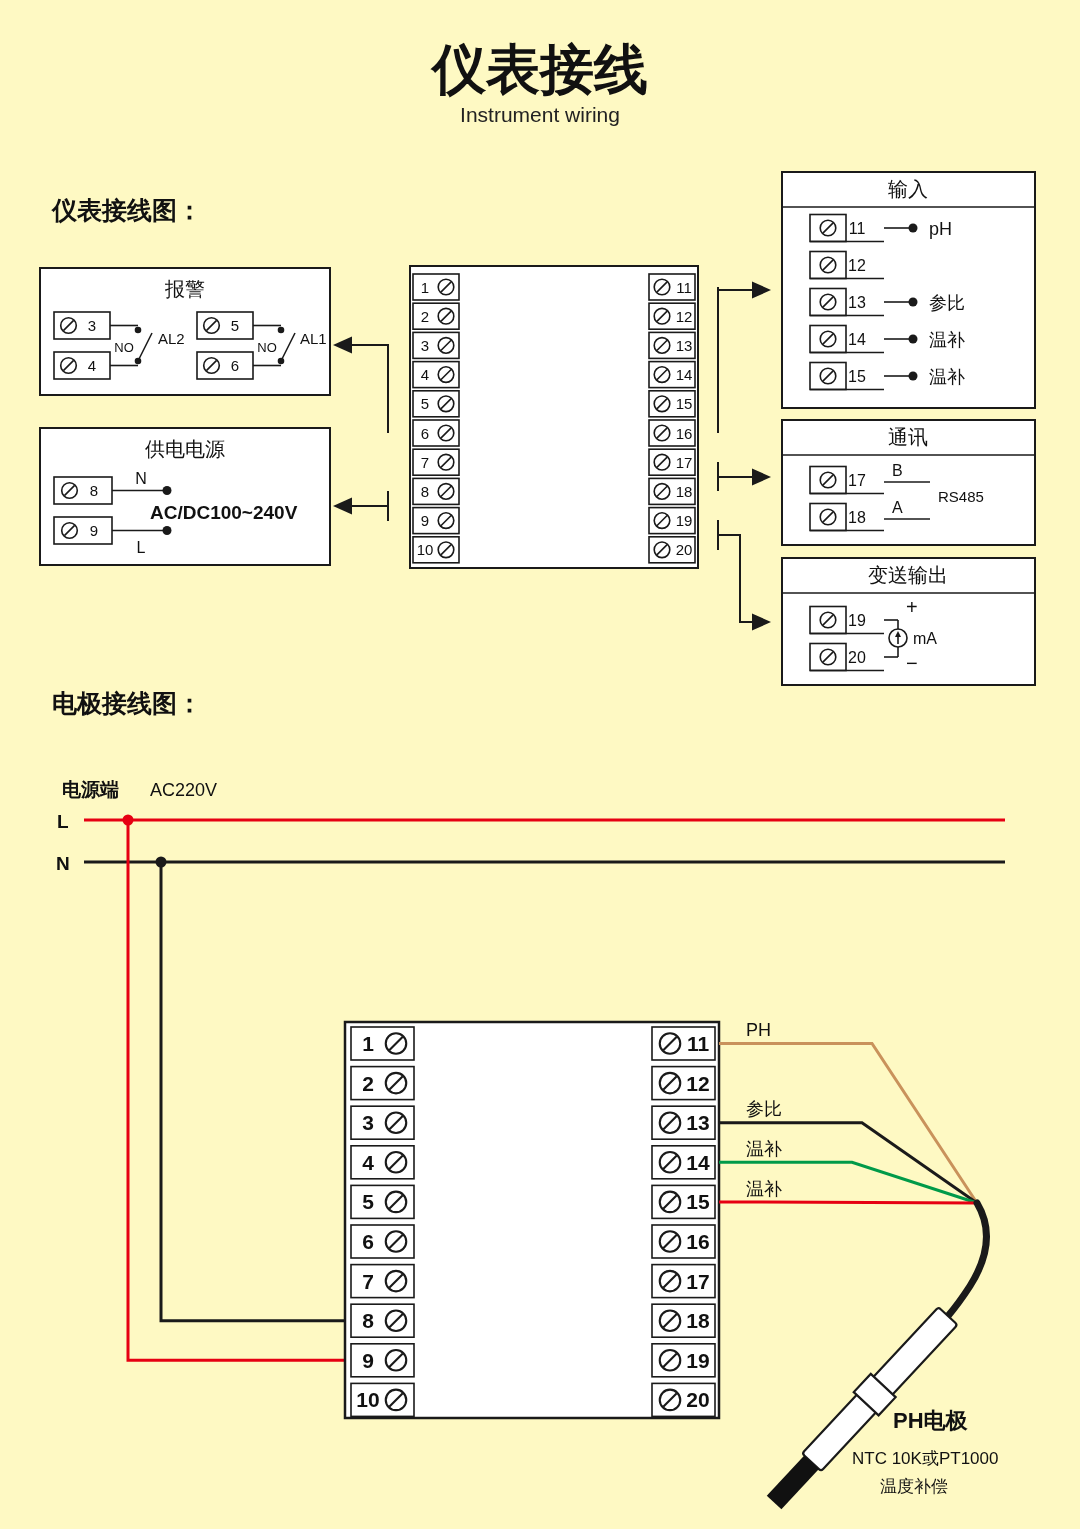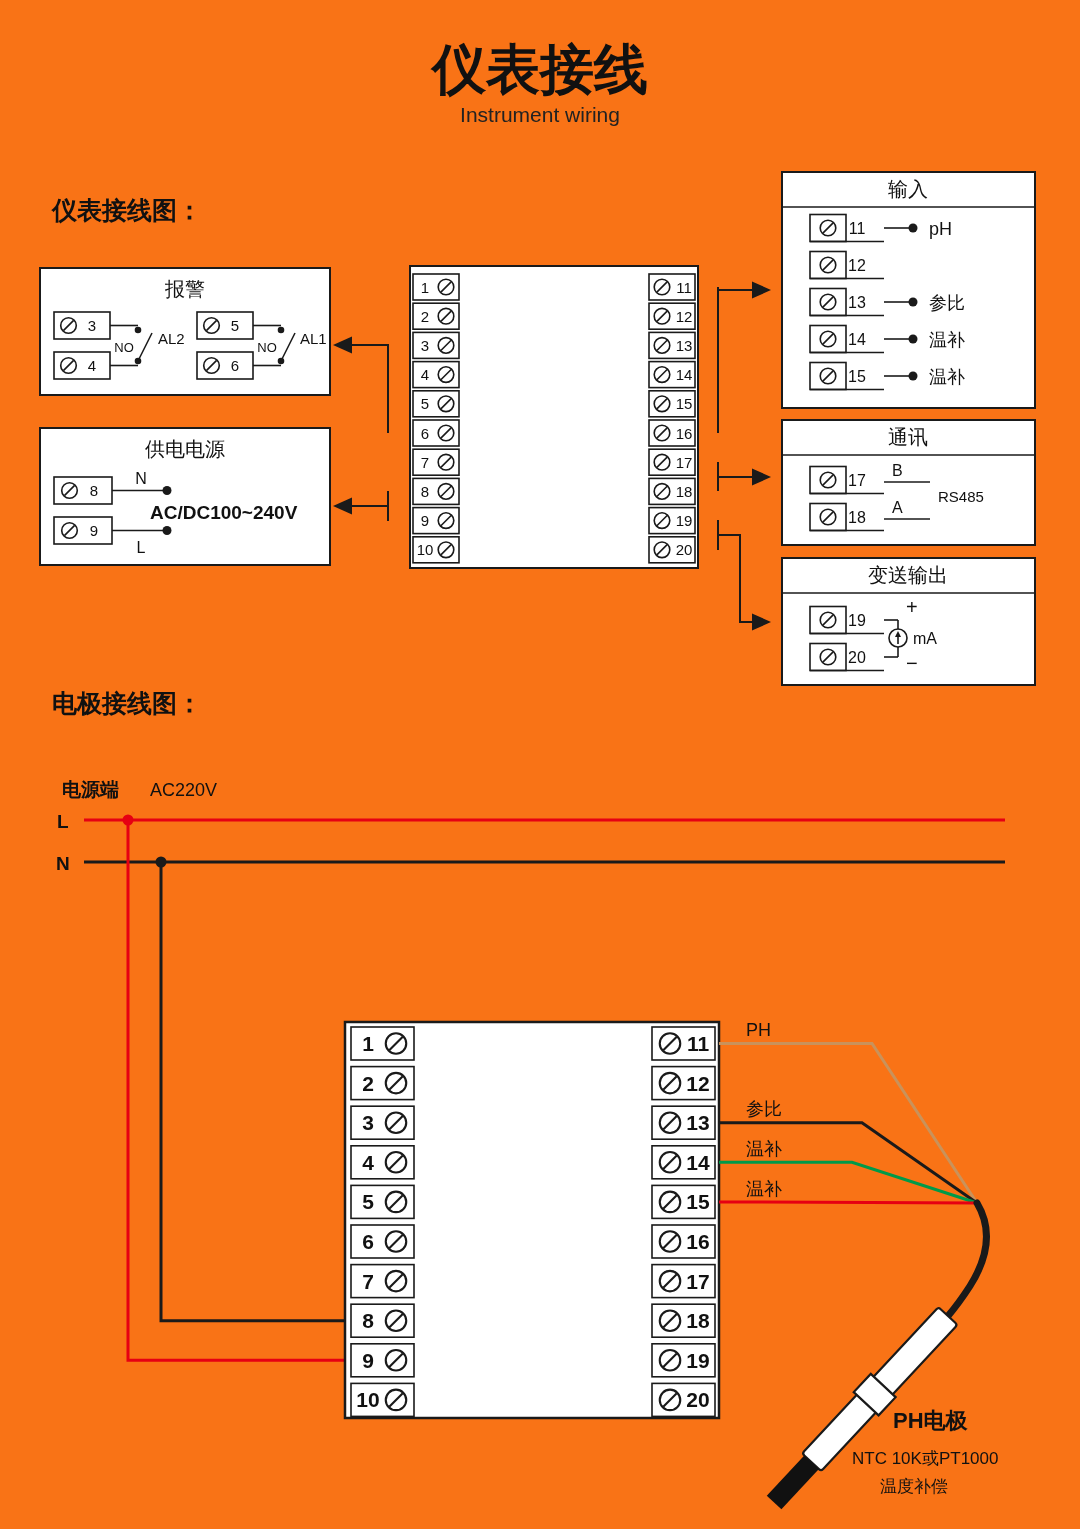--- a/index.html
+++ b/index.html
@@ -1,16 +1,16 @@
 <!DOCTYPE html>
 <html><head>
 <meta charset="utf-8">
 <style>
   html,body{margin:0;padding:0;background:#fff}
-  #stage{width:1080px;height:1529px;position:relative;background:#f97316}
+  #stage{width:1080px;height:1529px;position:relative;background:#fef9c3}
   svg{display:block}
   text{font-family:"Liberation Sans","DejaVu Sans",sans-serif;fill:#111}
   .t-title{font-size:54px;font-weight:bold}
   .t-sub{font-size:21px;fill:#222}
   .t-section{font-size:25px;font-weight:bold}
   .t-box{font-size:20px}
   .t-label{font-size:18px}
   .t-label-sm{font-size:15px}
   .t-label-b{font-size:19px;font-weight:bold}
   .t-big-b{font-size:22px;font-weight:bold}

